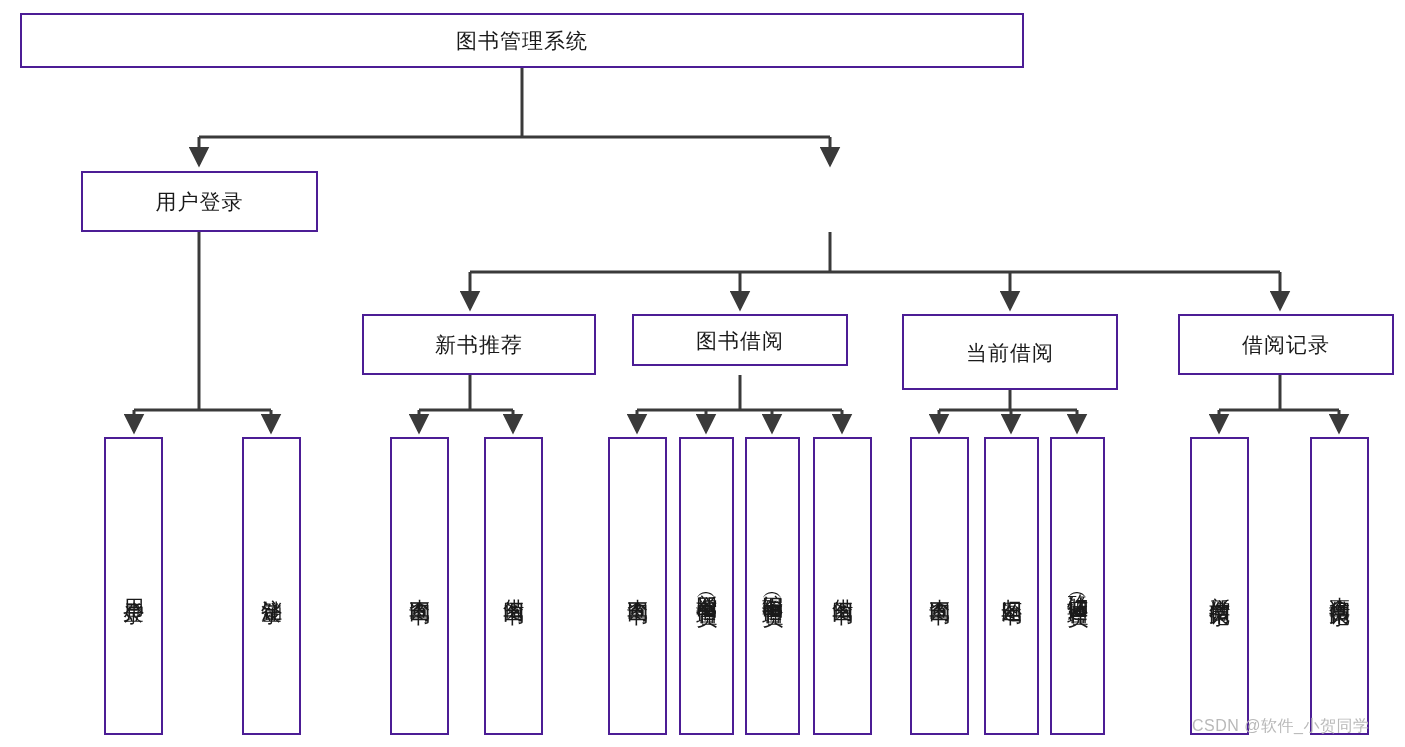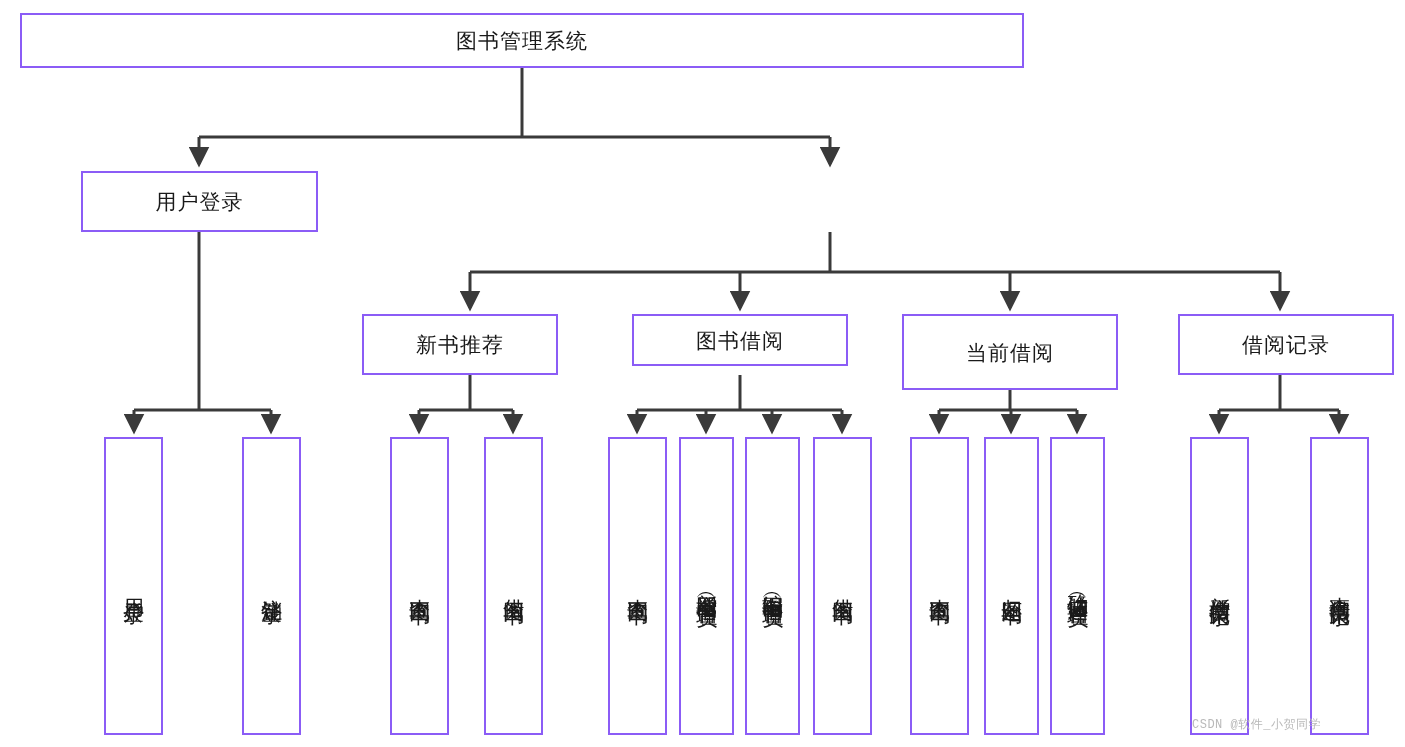--- a/index.html
+++ b/index.html
@@ -23,21 +23,21 @@
     left: 0;
     top: 0;
     width: 1405px;
     height: 747px;
     pointer-events: none;
   }
   .node {
     position: absolute;
     box-sizing: border-box;
     background: #ffffff;
-    border: 2px solid #8b5cf6;
+    border: 2px solid #4c1d95;
     display: flex;
     align-items: center;
     justify-content: center;
     color: #1a1a1a;
     z-index: 2;
   }
   .node.h {
     font-size: 21px;
     letter-spacing: 1px;
     white-space: nowrap;
@@ -53,25 +53,24 @@
     text-orientation: upright;
     font-size: 21px;
     line-height: 1.08;
     letter-spacing: 2px;
     text-align: center;
     white-space: nowrap;
   }
   .watermark {
     position: absolute;
     color: #b9b9b9;
-    font-size: 12px;
+    font-size: 16px;
     white-space: nowrap;
     z-index: 5;
     letter-spacing: 0.5px;
-    font-family: Liberation Mono, monospace;
   }
 </style>
 </head>
 <body>
 
 <div id="canvas">
   <svg id="wires" viewBox="0 0 1405 747" width="1405" height="747" xmlns="http://www.w3.org/2000/svg">
     <defs>
       <marker id="arrow" viewBox="0 0 12 12" refX="10" refY="6" markerWidth="7" markerHeight="7" orient="auto-start-reverse">
         <path d="M 0 0 L 12 6 L 0 12 z" fill="#3a3a3a"></path>
@@ -122,21 +121,21 @@
   </svg>
 
   <div class="node h" style="left:20px; top:13px; width:1004px; height:55px;">
     <span class="txt">图书管理系统</span>
   </div>
 
   <div class="node h" style="left:81px; top:171px; width:237px; height:61px;">
     <span class="txt">用户登录</span>
   </div>
 
-  <div class="node h" style="left:362px; top:314px; width:196px; height:61px;">
+  <div class="node h" style="left:362px; top:314px; width:234px; height:61px;">
     <span class="txt">新书推荐</span>
   </div>
   <div class="node h" style="left:632px; top:314px; width:216px; height:52px;">
     <span class="txt">图书借阅</span>
   </div>
   <div class="node h" style="left:902px; top:314px; width:216px; height:76px;">
     <span class="txt">当前借阅</span>
   </div>
   <div class="node h" style="left:1172px; top:314px; width:216px; height:61px;margin-left:6px;">
     <span class="txt">借阅记录</span>

